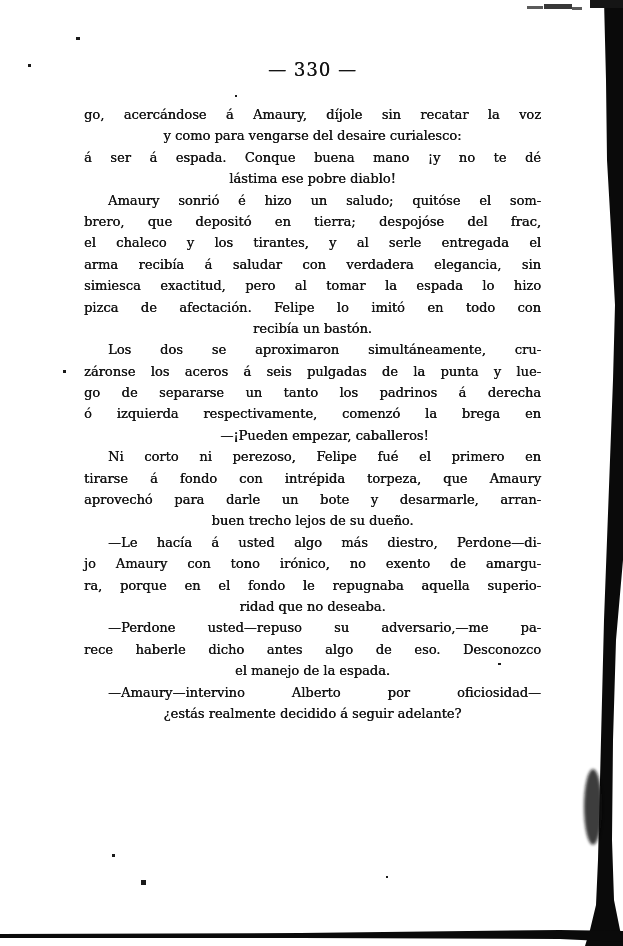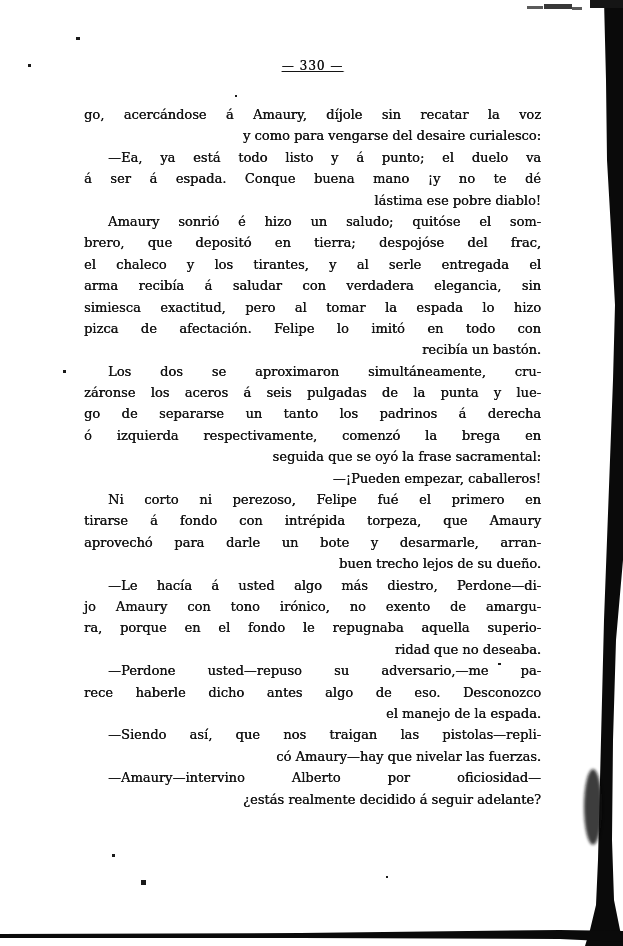--- a/index.html
+++ b/index.html
@@ -16,38 +16,37 @@
   }
   .page{
     position:relative;
     width:623px;height:946px;
     background:var(--paper);
   }
   .page-number{
     position:absolute;
     left:84px;top:59px;width:457px;
     text-align:center;
-    font-size:12px;
+    font-size:18px;
     letter-spacing:1px;
     color:var(--ink);
     text-shadow:0.3px 0 0 currentColor;
-    text-decoration:underline;
   }
   .text-block{
     position:absolute;
     left:84px;top:104px;width:457px;
     color:var(--ink);
     font-size:13px;
     text-shadow:0.3px 0 0 currentColor;
   }
   .line{
     height:21.4px;
     line-height:21.4px;
     white-space:normal;
-    text-align:right;
+    text-align:center;
   }
   .line.j{
     text-align:justify;
     text-align-last:justify;
   }
   .line.indent{
     padding-left:24px;
   }
   .line.indent.j{
     
@@ -65,63 +64,57 @@
 <div class="page">
 
   <div class="page-number">— 330 —</div>
 
   <div class="text-block">
       <div>
         <div class="line j">go, acercándose á Amaury, díjole sin recatar la voz</div>
         <div class="line">y como para vengarse del desaire curialesco:</div>
       </div>
       <div>
-        <div class="line j indent">—Ea, ya está todo listo y á punto; el duelo va</div>
         <div class="line j">á ser á espada. Conque buena mano ¡y no te dé</div>
         <div class="line">lástima ese pobre diablo!</div>
       </div>
       <div>
         <div class="line j indent">Amaury sonrió é hizo un saludo; quitóse el som-</div>
         <div class="line j">brero, que depositó en tierra; despojóse del frac,</div>
         <div class="line j">el chaleco y los tirantes, y al serle entregada el</div>
         <div class="line j">arma recibía á saludar con verdadera elegancia, sin</div>
         <div class="line j">simiesca exactitud, pero al tomar la espada lo hizo</div>
         <div class="line j">pizca de afectación. Felipe lo imitó en todo con</div>
         <div class="line">recibía un bastón.</div>
       </div>
       <div>
         <div class="line j indent">Los dos se aproximaron simultáneamente, cru-</div>
         <div class="line j">záronse los aceros á seis pulgadas de la punta y lue-</div>
         <div class="line j">go de separarse un tanto los padrinos á derecha</div>
         <div class="line j">ó izquierda respectivamente, comenzó la brega en</div>
-        <div class="line">seguida que se oyó la frase sacramental:</div>
       </div>
       <div>
         <div class="line indent">—¡Pueden empezar, caballeros!</div>
       </div>
       <div>
         <div class="line j indent">Ni corto ni perezoso, Felipe fué el primero en</div>
         <div class="line j">tirarse á fondo con intrépida torpeza, que Amaury</div>
         <div class="line j">aprovechó para darle un bote y desarmarle, arran-</div>
         <div class="line">buen trecho lejos de su dueño.</div>
       </div>
       <div>
         <div class="line j indent">—Le hacía á usted algo más diestro, Perdone—di-</div>
         <div class="line j">jo Amaury con tono irónico, no exento de amargu-</div>
         <div class="line j">ra, porque en el fondo le repugnaba aquella superio-</div>
         <div class="line">ridad que no deseaba.</div>
       </div>
       <div>
         <div class="line j indent">—Perdone usted—repuso su adversario,—me pa-</div>
         <div class="line j">rece haberle dicho antes algo de eso. Desconozco</div>
         <div class="line">el manejo de la espada.</div>
-      </div>
-      <div>
-        <div class="line j indent">—Siendo así, que nos traigan las pistolas—repli-</div>
-        <div class="line">có Amaury—hay que nivelar las fuerzas.</div>
       </div>
       <div>
         <div class="line j indent">—Amaury—intervino Alberto por oficiosidad—</div>
         <div class="line">¿estás realmente decidido á seguir adelante?</div>
       </div>
     </div>
 
   <svg class="artifacts" width="623" height="946" viewBox="0 0 623 946" xmlns="http://www.w3.org/2000/svg">
     <defs>
       <filter id="soft" x="-50%" y="-50%" width="200%" height="200%">

